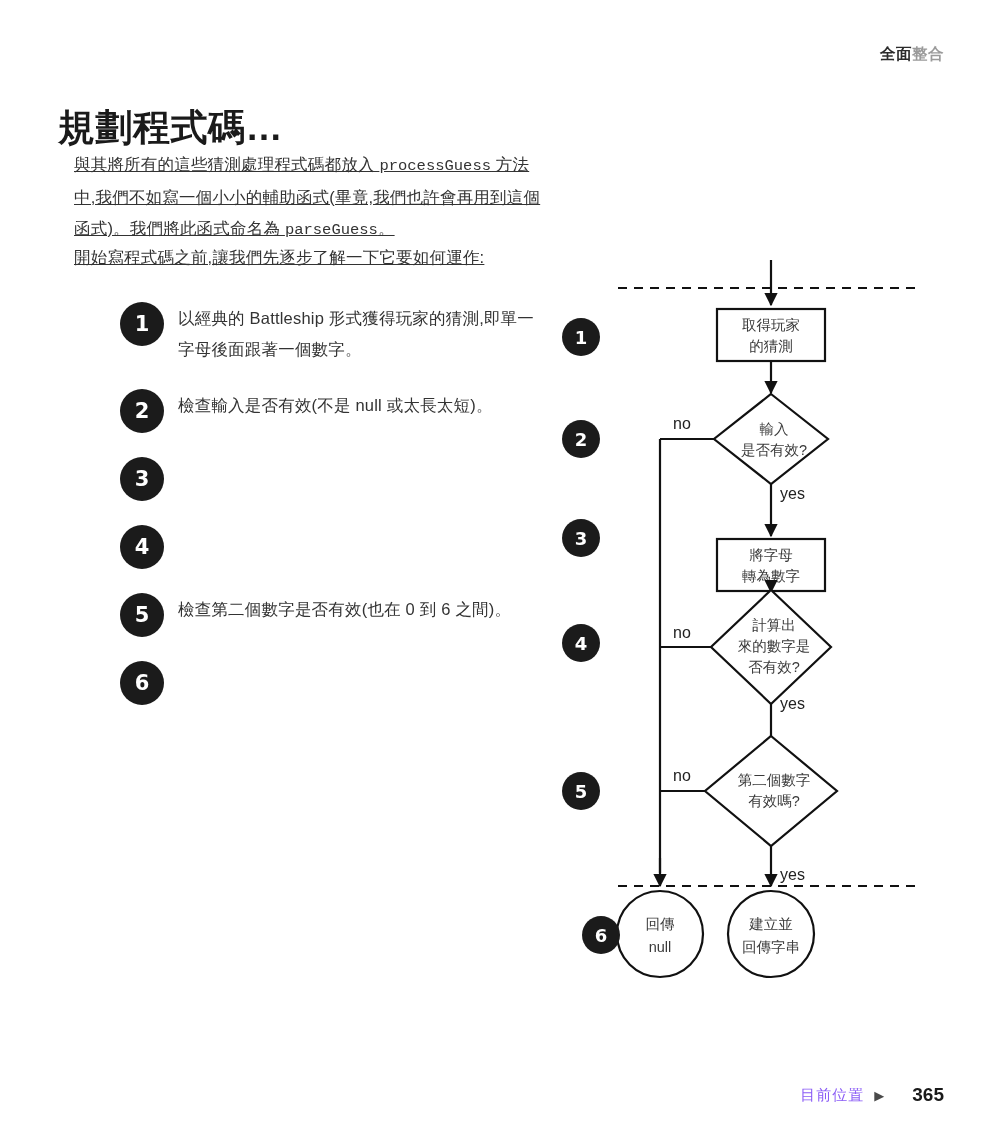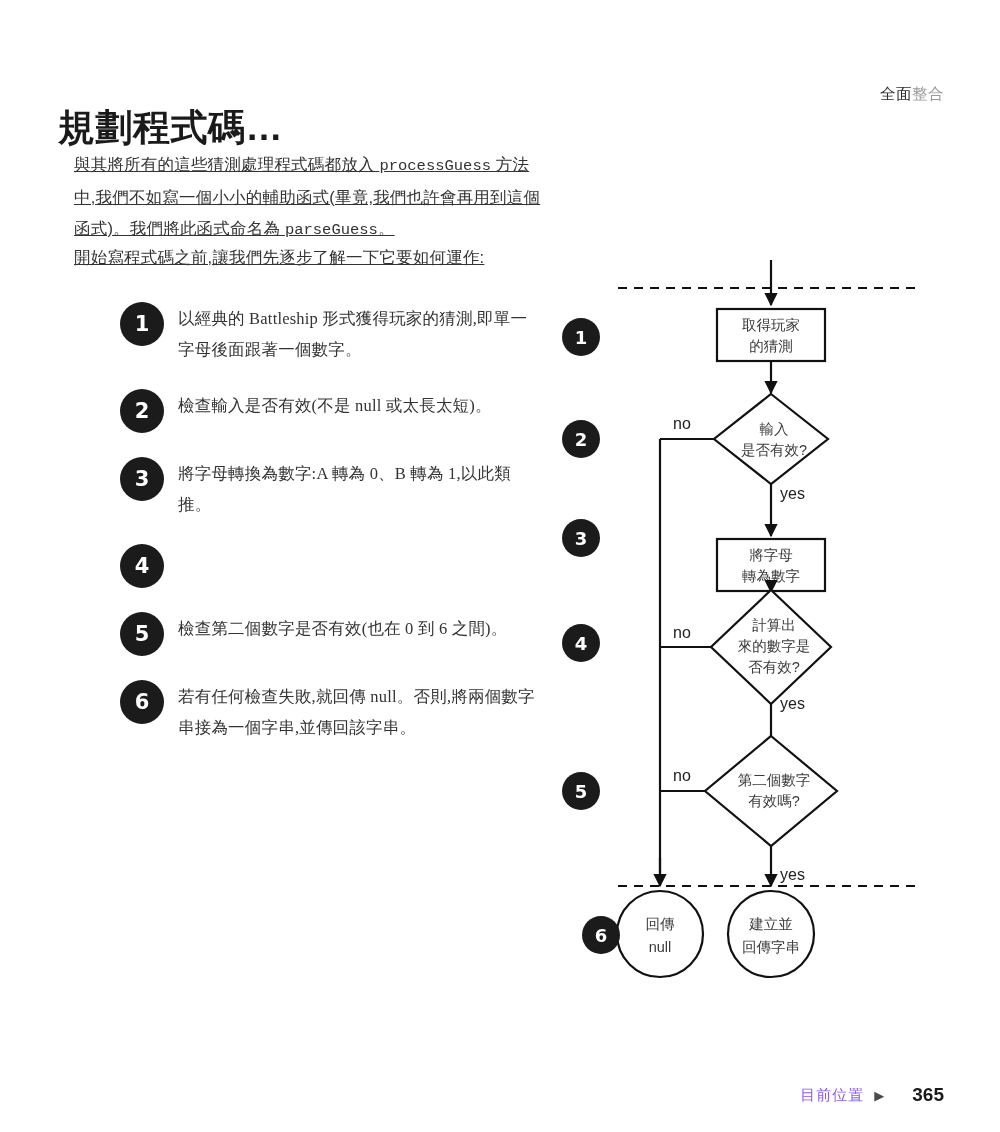--- a/index.html
+++ b/index.html
@@ -16,23 +16,22 @@
     overflow: hidden;
   }
 
   
   .running-head {
     position: absolute;
     top: 44px;
     right: 56px;
     font-size: 15.5px;
     letter-spacing: 0.5px;
-    font-weight: normal;
+    font-weight: bold;
     white-space: nowrap;
-    margin-top: 40px;
   }
   .running-head .rh-dark { color: #2b2b2b; }
   .running-head .rh-light { color: #9a9a9a; }
 
   
   .page-title {
     position: absolute;
     left: 58px;
     top: 78px;
     font-size: 37px;
@@ -90,21 +89,20 @@
     font-family: "DejaVu Sans", sans-serif;
     letter-spacing: 0;
   }
   .step-text {
     margin-left: 58px;
     font-size: 16.5px;
     line-height: 31px;
     color: #333333;
     letter-spacing: 0.2px;
     padding-top: 3px;
-    font-family: Liberation Serif, serif;
   }
 
   
   .flowchart {
     position: absolute;
     left: 540px;
     top: 258px;
     width: 420px;
     height: 760px;
   }
@@ -186,35 +184,33 @@
     <div class="step-text">以經典的 Battleship 形式獲得玩家的猜測,即單一字母後面跟著一個數字。</div>
   </div>
 
   <div class="step">
     <div class="step-bullet">2</div>
     <div class="step-text">檢查輸入是否有效(不是 null 或太長太短)。</div>
   </div>
 
   <div class="step">
     <div class="step-bullet">3</div>
-    <div class="step-text">將字母轉換為數字:A 轉為 0、B 轉為 1,以此類推。</div>
   </div>
 
   <div class="step">
     <div class="step-bullet">4</div>
   </div>
 
   <div class="step">
     <div class="step-bullet">5</div>
     <div class="step-text">檢查第二個數字是否有效(也在 0 到 6 之間)。</div>
   </div>
 
   <div class="step">
     <div class="step-bullet">6</div>
-    <div class="step-text">若有任何檢查失敗,就回傳 null。否則,將兩個數字串接為一個字串,並傳回該字串。</div>
   </div>
 
 </div>
 
 <div class="flowchart">
 
   <div class="fc-marker" style="left:22px;  top:60px;">1</div>
   <div class="fc-marker" style="left:22px;  top:162px;">2</div>
   <div class="fc-marker" style="left:22px;  top:261px;">3</div>
   <div class="fc-marker" style="left:22px;  top:366px;">4</div>

